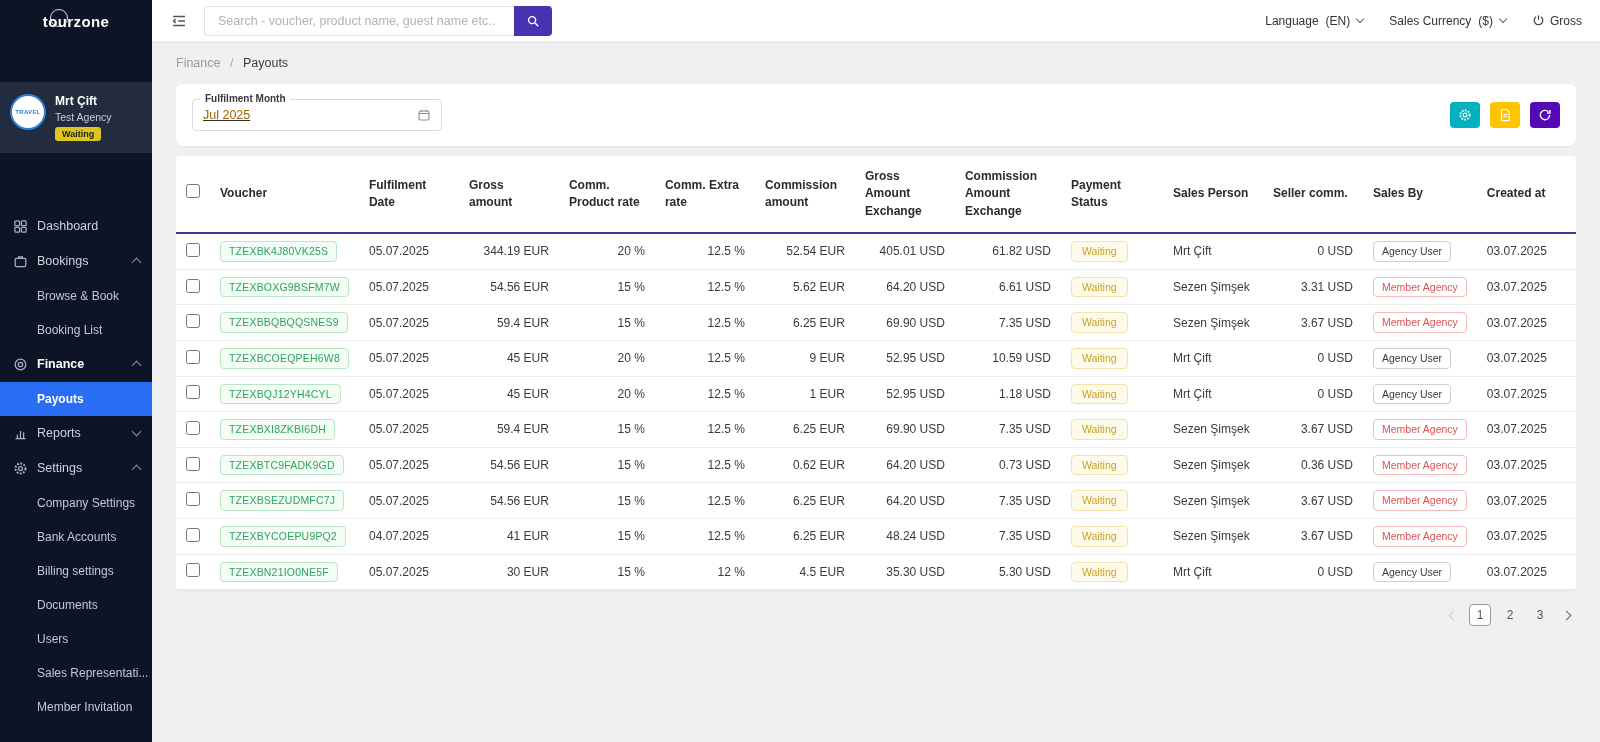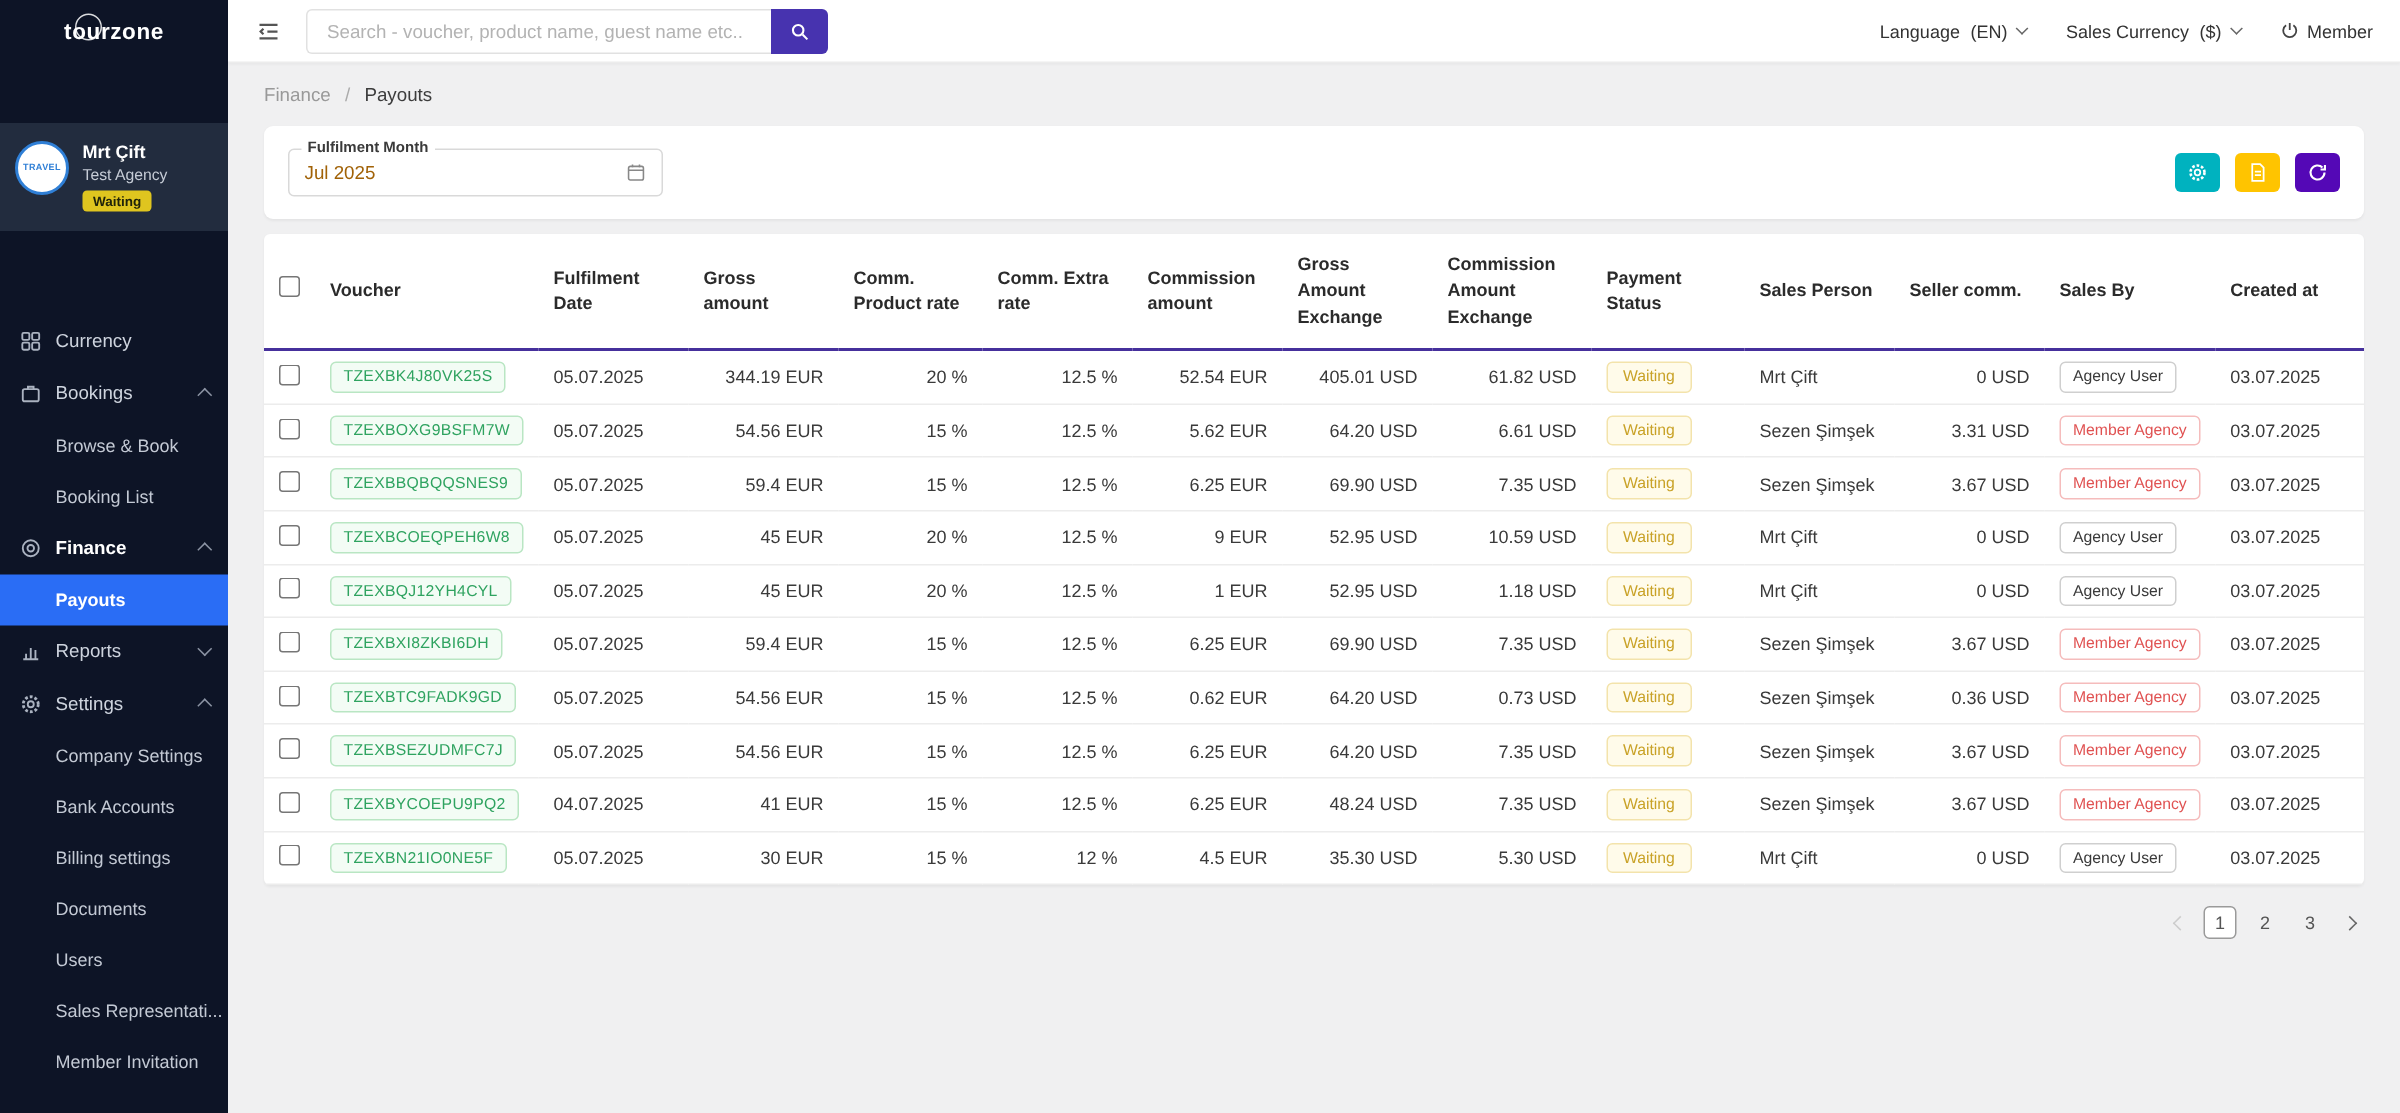--- a/index.html
+++ b/index.html
@@ -48,21 +48,21 @@
   .topbar-right { margin-left:auto; display:flex; align-items:center; gap:26px; font-size:12px; color:#333; }
   .tb-group { display:flex; align-items:center; gap:7px; cursor:pointer; }
   .tb-group .chev { width:6px; height:6px; color:#666; }
   .logout { display:flex; align-items:center; gap:5px; cursor:pointer; }
 
   .content { padding:14px 24px 0 24px; }
   .breadcrumb { font-size:12.5px; color:#999; margin-bottom:14px; }
   .breadcrumb .bc-current { color:#3c3c3c; }
   .breadcrumb .bc-sep { margin:0 6px; color:#aaa; }
 
-  .filter-card { background:#fff; border-radius:6px; padding:15px 16px; display:flex; align-items:center; justify-content:space-between; box-shadow:0 1px 2px rgba(0,0,0,.05); }
+  .filter-card { background:#fff; border-radius:6px; padding:15px 16px; display:flex; align-items:center; justify-content:space-between; box-shadow:0 1px 2px rgba(0,0,0,.05);text-decoration:underline; }
   .month-field { position:relative; width:250px; height:32px; border:1px solid #d9d9d9; border-radius:4px; display:flex; align-items:center; padding:0 10px; background:#fff; }
   .month-label { position:absolute; top:-7px; left:8px; background:#fff; font-size:10px; font-weight:700; color:#3a3a3a; padding:0 4px; }
   .month-field input { border:none; outline:none; flex:1; font-size:12.5px; color:#a16207; font-family:"Liberation Sans", sans-serif; background:transparent; }
   .cal-ic { display:flex; color:#888; cursor:pointer; }
   .action-btns { display:flex; gap:10px; }
   .act-btn { width:30px; height:26px; border:none; border-radius:4px; display:flex; align-items:center; justify-content:center; color:#fff; cursor:pointer; }
   .act-btn svg { width:14px; height:14px; }
   .act-teal   { background:var(--btn_teal,#00b2bf); }
   .act-yellow { background:var(--btn_yellow,#ffc400); }
   .act-purple { background:var(--btn_purple,#5408b6); }
@@ -119,21 +119,21 @@
     <nav class="nav">
       <div class="nav-item">
         <span class="nav-ic">
           <svg viewBox="0 0 24 24" fill="none" stroke="currentColor" stroke-width="2">
               <rect x="3" y="3" width="7.5" height="7.5" rx="1.5"></rect>
               <rect x="13.5" y="3" width="7.5" height="7.5" rx="1.5"></rect>
               <rect x="3" y="13.5" width="7.5" height="7.5" rx="1.5"></rect>
               <rect x="13.5" y="13.5" width="7.5" height="7.5" rx="1.5"></rect>
             </svg>
         </span>
-        <span class="nav-label">Currency</span>
+        <span class="nav-label">Dashboard</span>
       </div>
 
       <div class="nav-item">
         <span class="nav-ic">
           <svg viewBox="0 0 24 24" fill="none" stroke="currentColor" stroke-width="2">
               <rect x="3.5" y="7" width="17" height="13" rx="2"></rect>
               <path d="M9 7V4.5h6V7"></path>
             </svg>
         </span>
         <span class="nav-label">Bookings</span>
@@ -222,21 +222,21 @@
           <span>($)</span>
           <i class="chev chev-down"></i>
         </div>
         <div class="logout">
           <span style="display:flex;">
             <svg width="13" height="13" viewBox="0 0 24 24" fill="none" stroke="#444" stroke-width="2.2">
                 <path d="M7.5 5.2a8 8 0 1 0 9 0"></path>
                 <path d="M12 2.5V11"></path>
               </svg>
           </span>
-          <span>Member</span>
+          <span>Gross</span>
         </div>
       </div>
     </header>
 
     <div class="content">
 
       <div class="breadcrumb">
         <span class="bc-parent">Finance</span>
         <span class="bc-sep">/</span>
         <span class="bc-current">Payouts</span>

